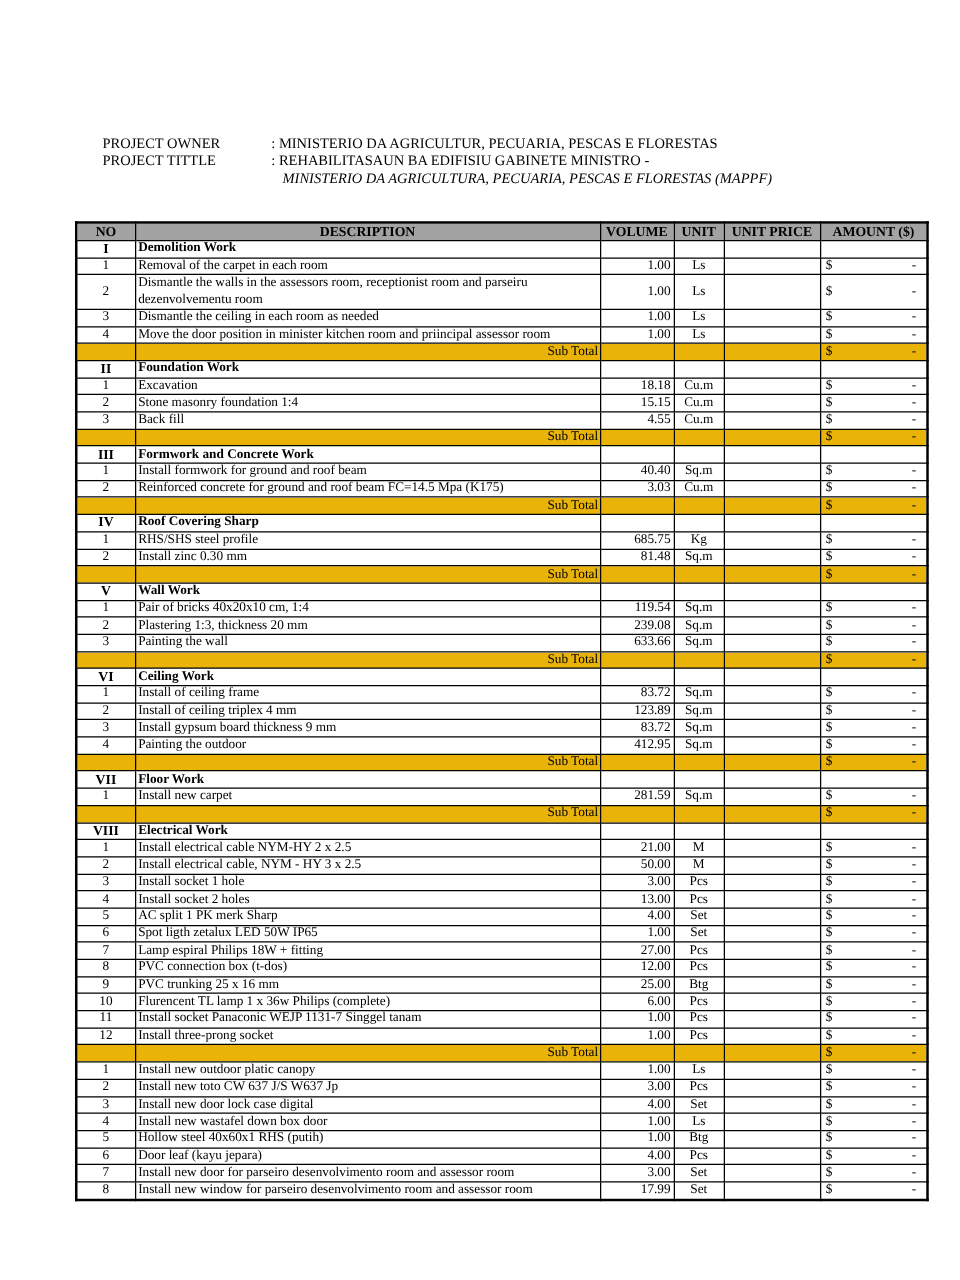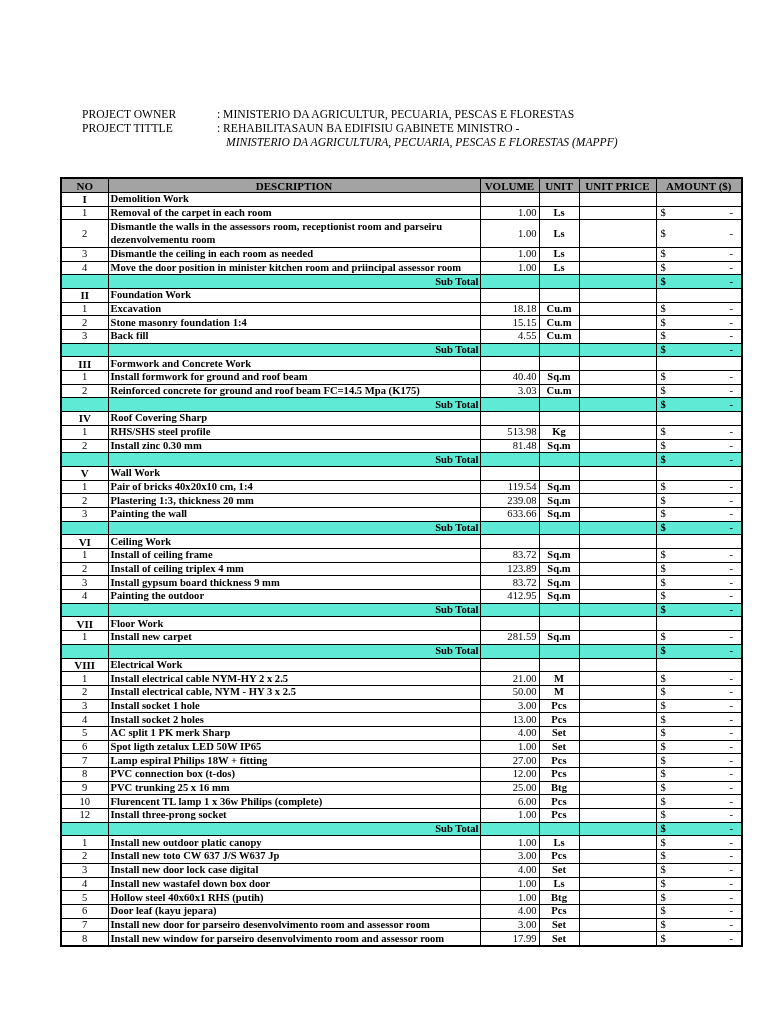--- a/index.html
+++ b/index.html
@@ -13,27 +13,27 @@
   table.boq { position: absolute; left: 60px; top: 177px; width: 681px;
               border-collapse: collapse; border: 2px solid #000; table-layout: fixed;
               font-size: 10.6px; }
   table.boq td, table.boq th { border: 1px solid #000; padding: 0 2px; height: 12.7px;
               line-height: 12px; white-space: nowrap; overflow: hidden; }
   table.boq th { background: #a3a3a3; font-weight: bold; font-size: 11px; text-align: center; height: 13px; }
   col.c-no { width: 47px; } col.c-desc { width: 372px; } col.c-vol { width: 59px; }
   col.c-unit { width: 40px; } col.c-price { width: 77px; } col.c-amt { width: 86px; }
   td.no { text-align: center; }
   td.vol { text-align: right; padding-right: 4px; }
-  td.unit { text-align: center; font-weight: bold; }
-  td.desc { padding-left: 2px; font-weight: bold; }
+  td.unit { text-align: center; }
+  td.desc { padding-left: 2px; }
   td.desc.wrap { white-space: normal; line-height: 12.5px; }
   tr.double td { height: 26.5px; }
   tr.section td { font-weight: bold; }
   tr.section td.no { font-size: 11px; }
-  tr.subtotal td { background: #5eead4; font-weight: bold; margin-top: 27px; }
+  tr.subtotal td { background: #eab308; font-weight: normal; margin-top: 27px; }
   tr.subtotal td.desc { text-align: right; padding-right: 1px; }
   .amt { display: flex; justify-content: space-between; padding: 0 6px 0 2px; }
 </style>
 </head>
 <body>
 
 <div class="info">
   <div class="info-row">
     <span class="info-label">PROJECT OWNER</span>
     <span class="info-value">: MINISTERIO DA AGRICULTUR, PECUARIA, PESCAS E FLORESTAS</span>
@@ -252,21 +252,21 @@
         <td class="no">IV</td>
         <td class="desc">Roof Covering Sharp</td>
         <td class="vol"></td>
         <td class="unit"></td>
         <td class="price"></td>
         <td class="amt-cell"></td>
       </tr>
       <tr class="item">
         <td class="no">1</td>
         <td class="desc">RHS/SHS steel profile</td>
-        <td class="vol">513.98</td>
+        <td class="vol">685.75</td>
         <td class="unit">Kg</td>
         <td class="price"></td>
         <td class="amt-cell">
           <div class="amt">
             <span>$</span>
             <span>-</span>
           </div>
         </td>
       </tr>
       <tr class="item">
@@ -594,20 +594,33 @@
         <td class="unit">Pcs</td>
         <td class="price"></td>
         <td class="amt-cell">
           <div class="amt">
             <span>$</span>
             <span>-</span>
           </div>
         </td>
       </tr>
       <tr class="item">
+        <td class="no">11</td>
+        <td class="desc">Install socket Panaconic WEJP 1131-7 Singgel tanam</td>
+        <td class="vol">1.00</td>
+        <td class="unit">Pcs</td>
+        <td class="price"></td>
+        <td class="amt-cell">
+          <div class="amt">
+            <span>$</span>
+            <span>-</span>
+          </div>
+        </td>
+      </tr>
+      <tr class="item">
         <td class="no">12</td>
         <td class="desc">Install three-prong socket</td>
         <td class="vol">1.00</td>
         <td class="unit">Pcs</td>
         <td class="price"></td>
         <td class="amt-cell">
           <div class="amt">
             <span>$</span>
             <span>-</span>
           </div>

